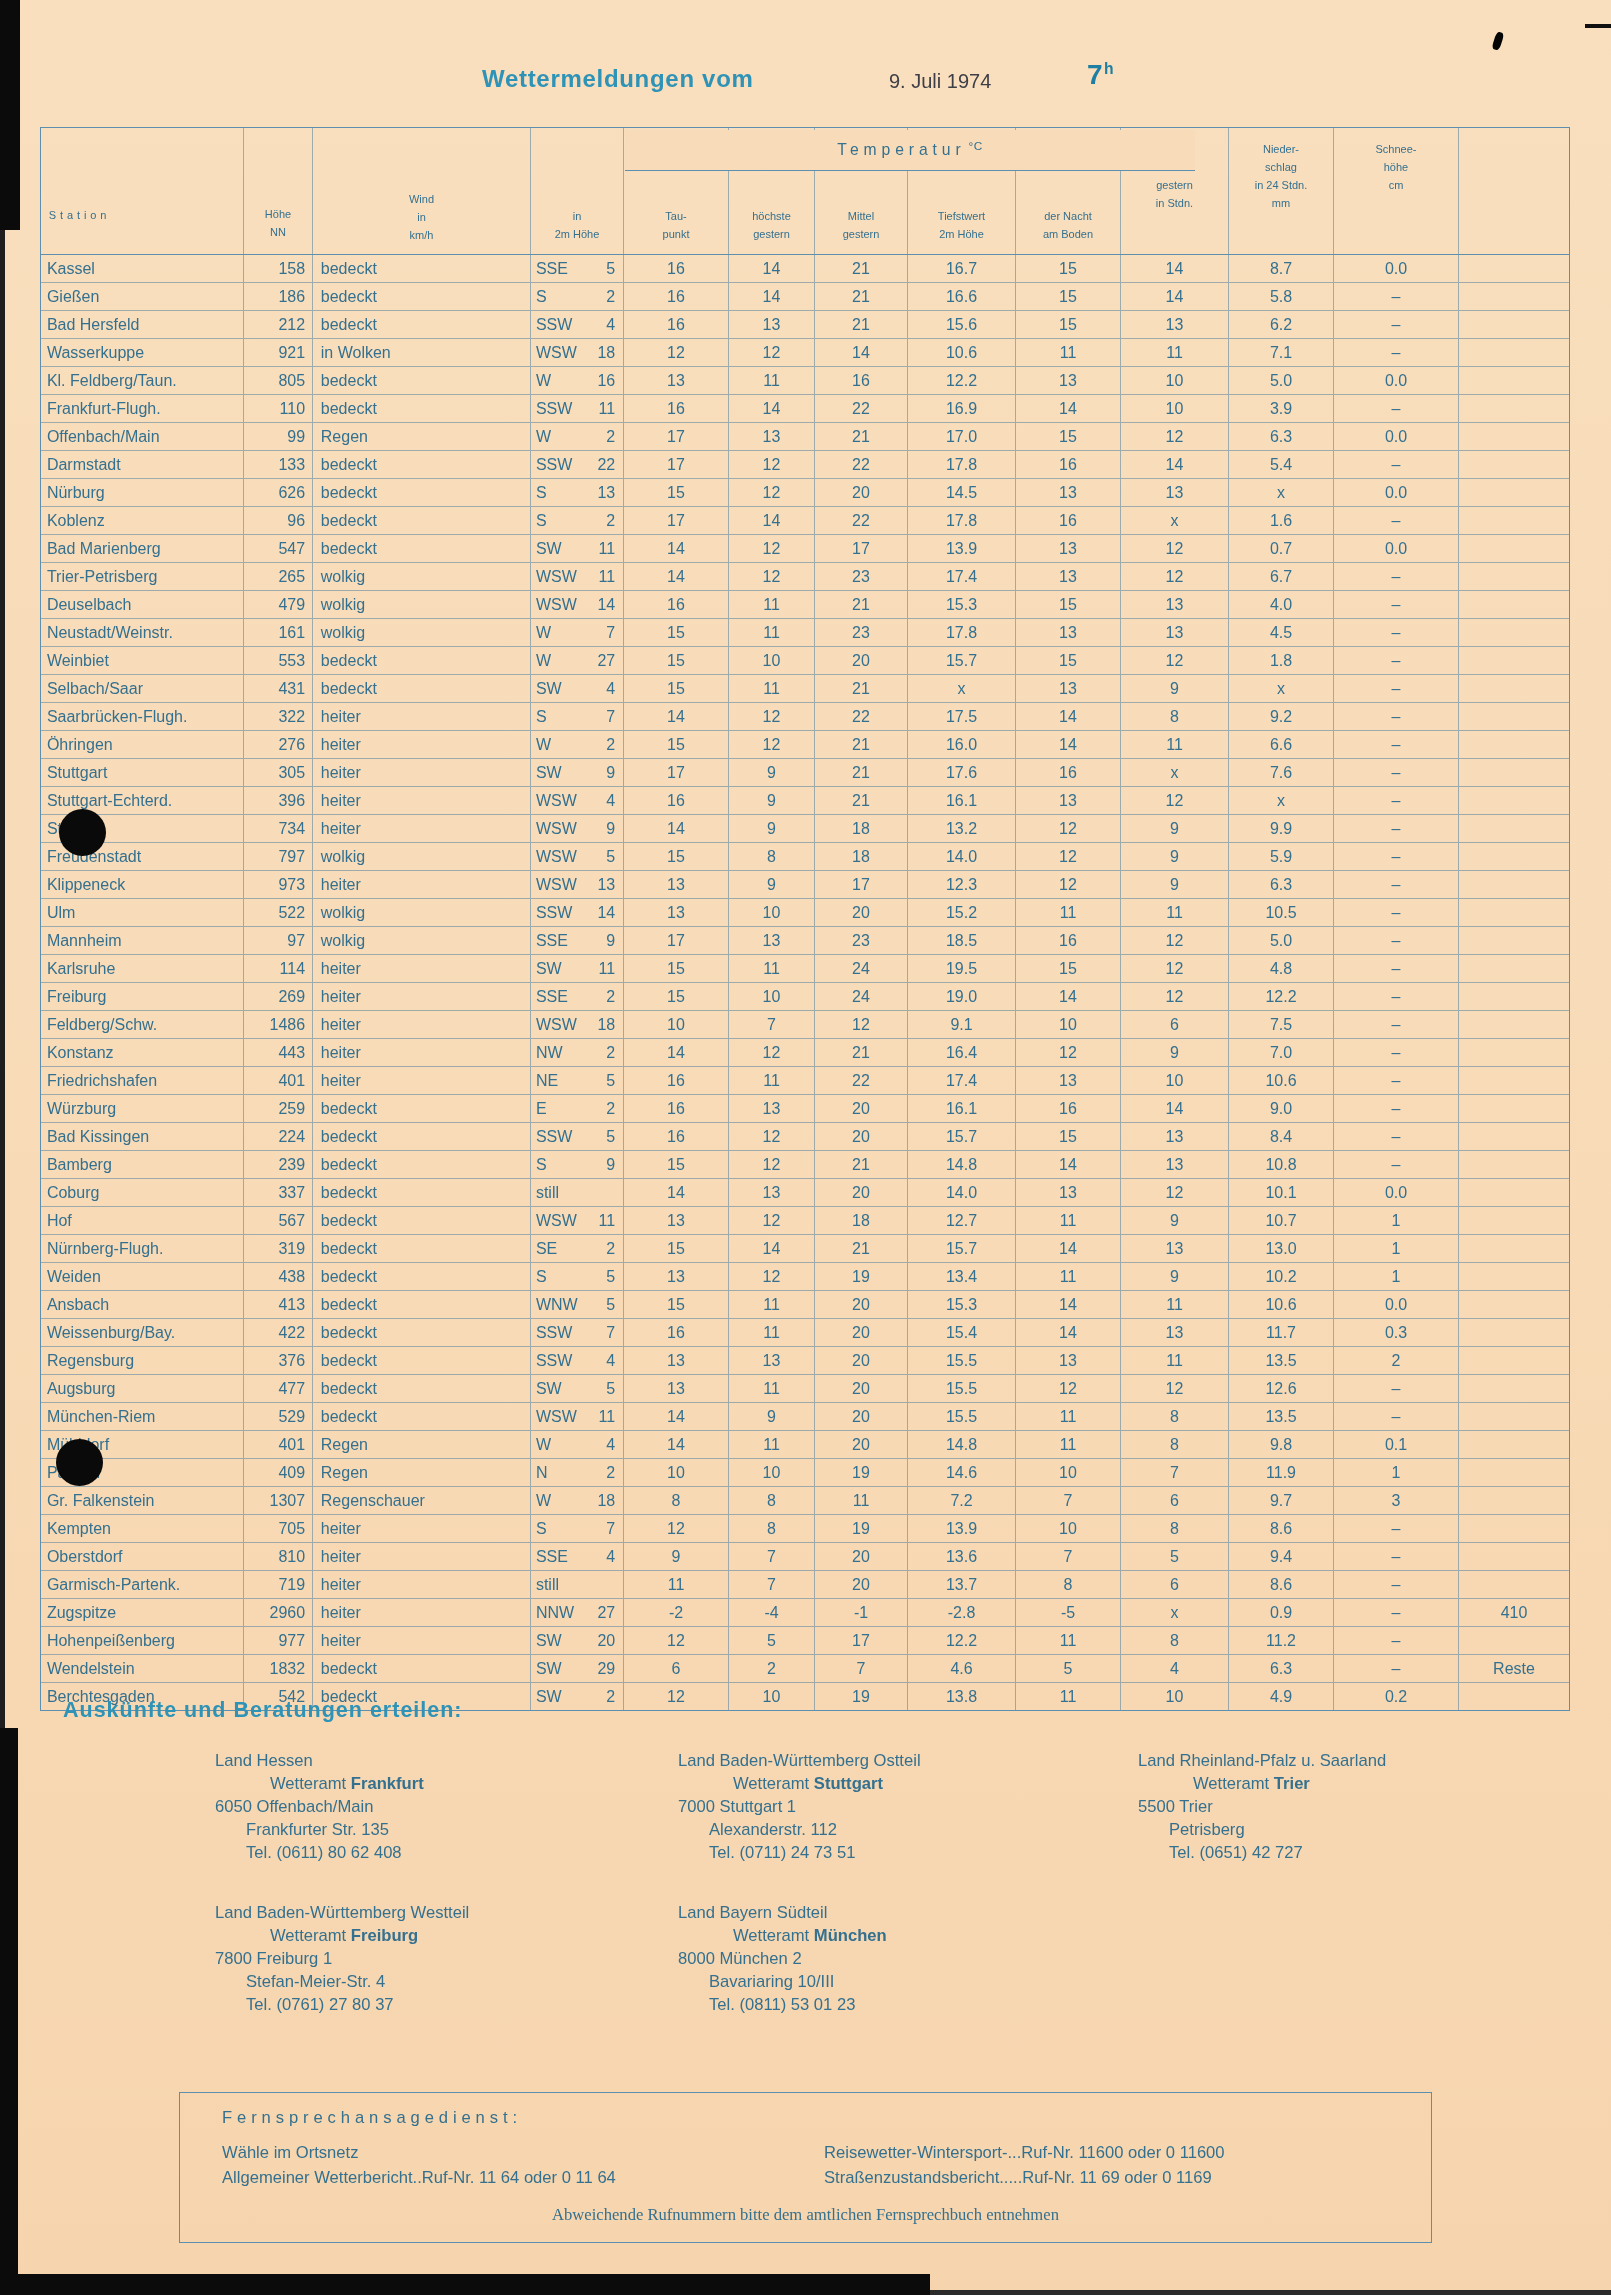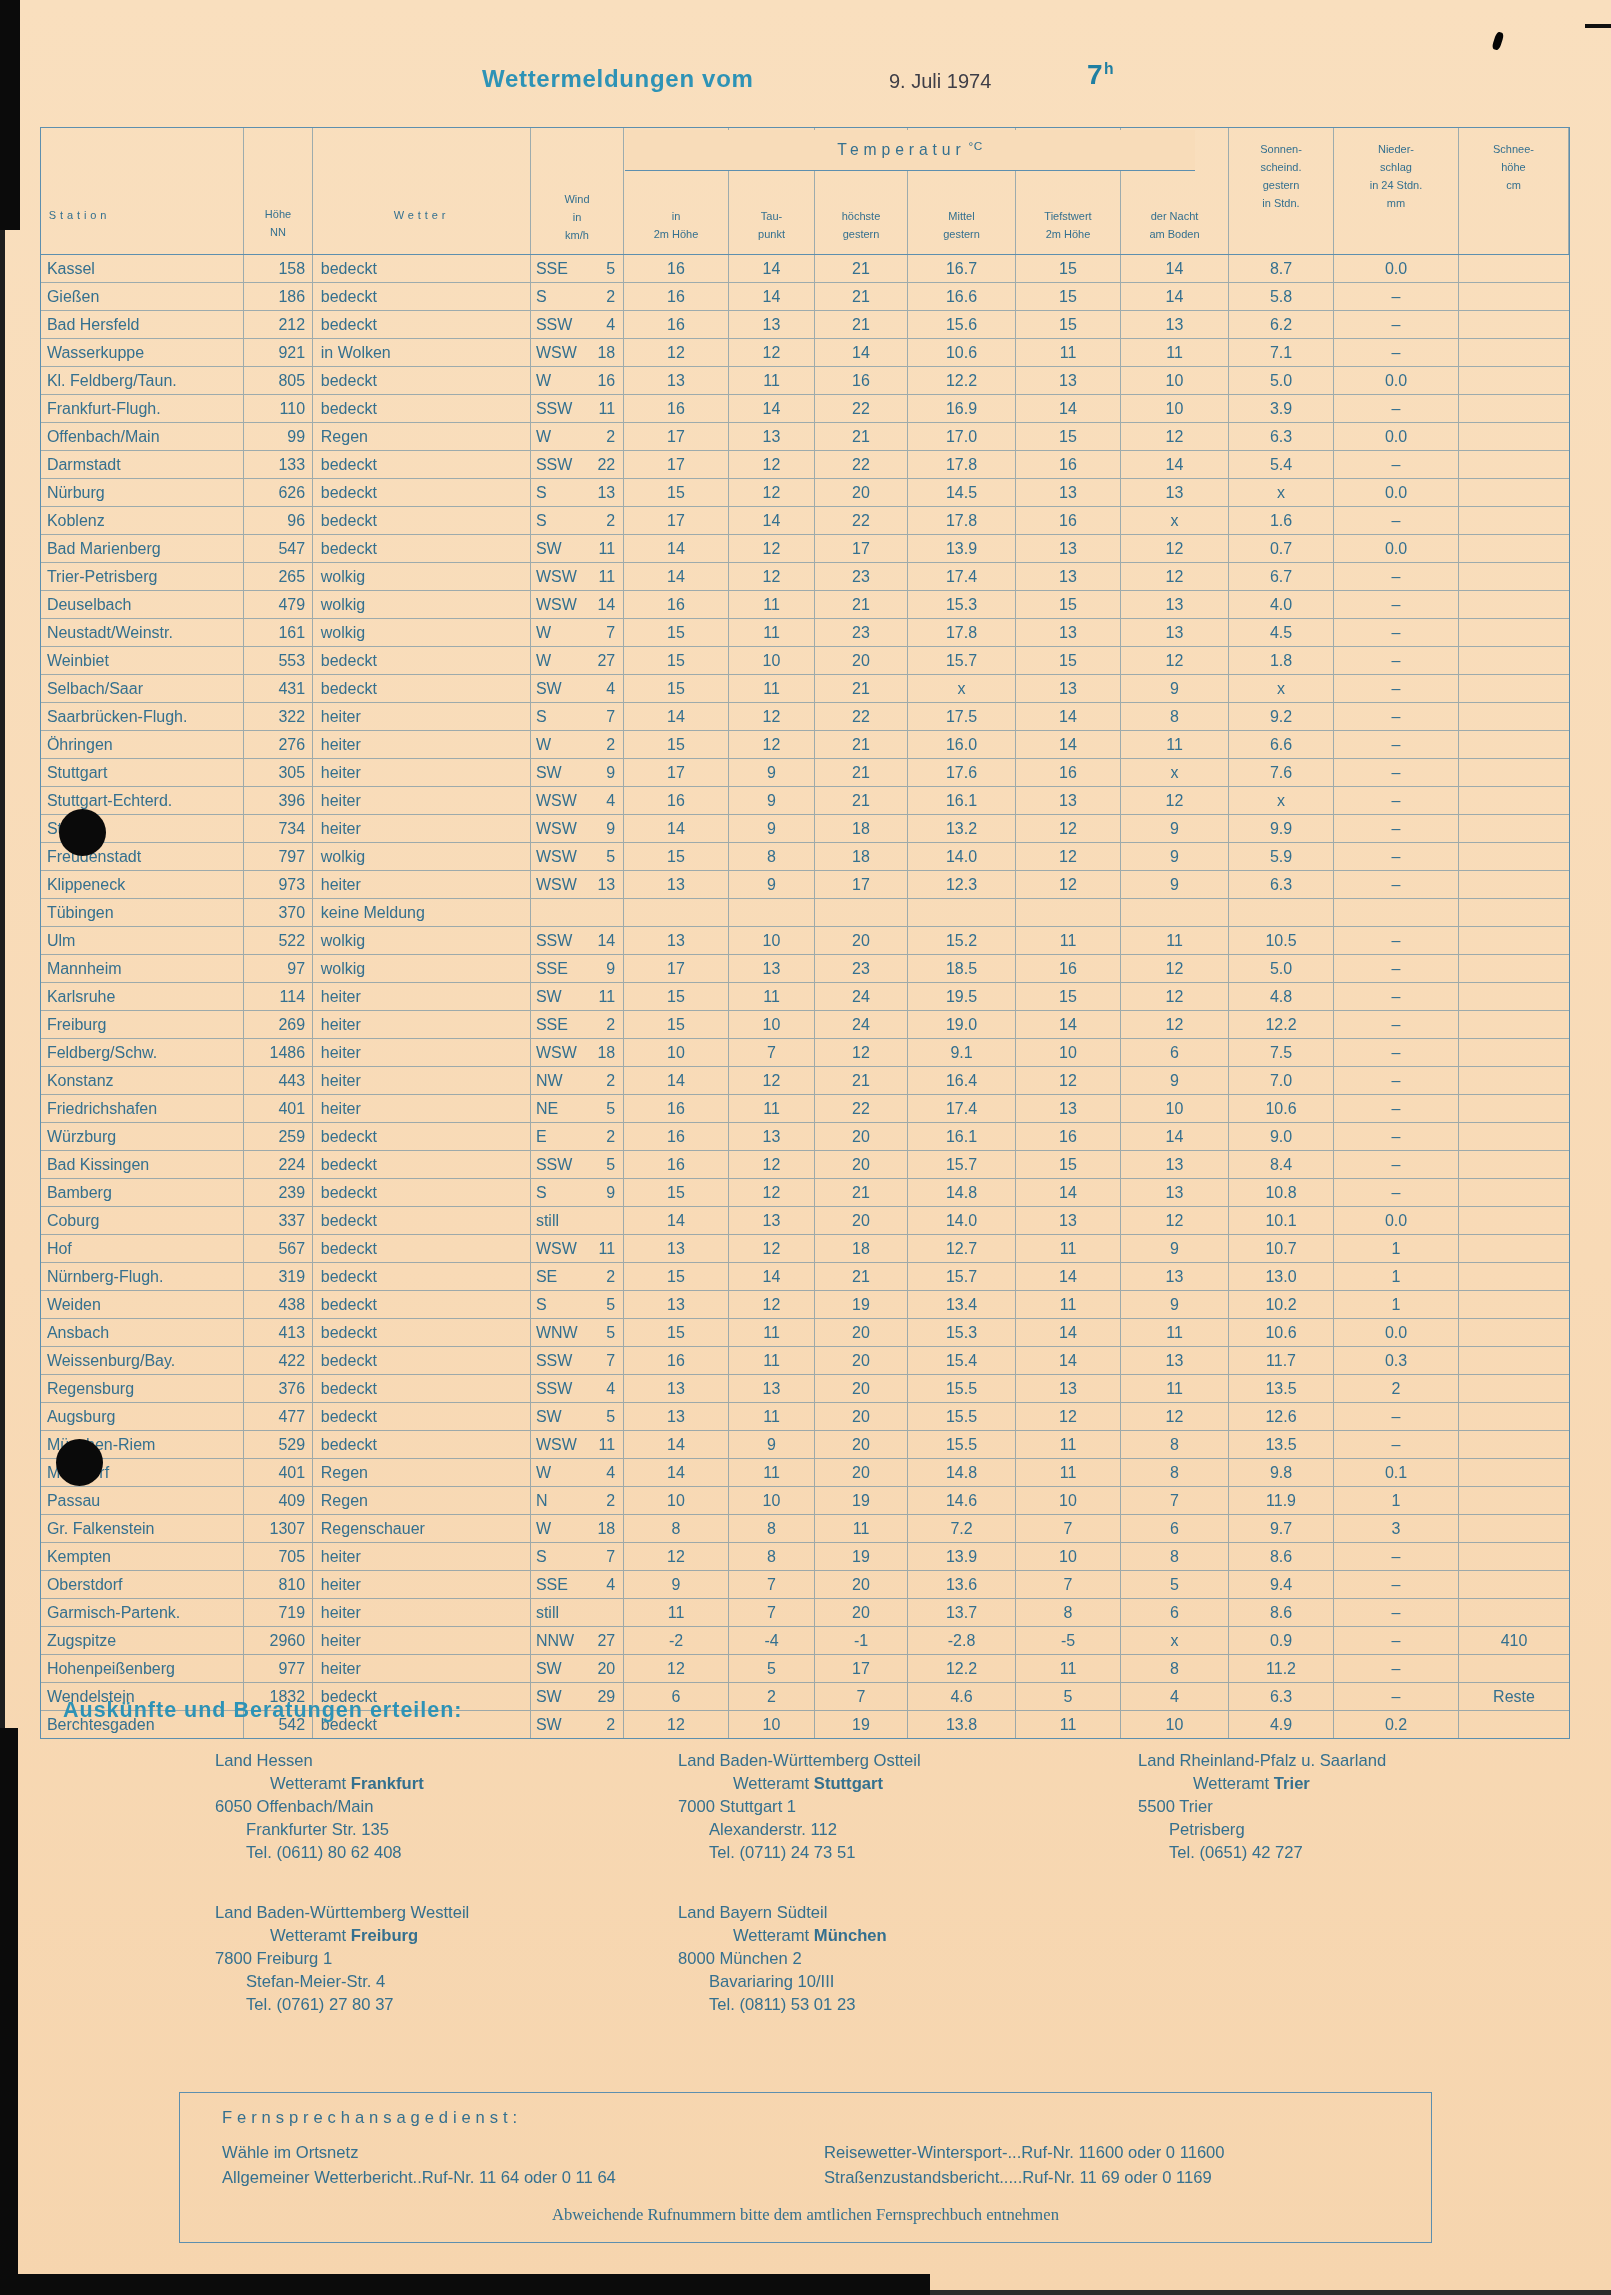--- a/index.html
+++ b/index.html
@@ -104,21 +104,20 @@
 
   <div class="title">Wettermeldungen vom</div>
   <div class="date-stamp">9. Juli 1974</div>
   <div class="hour-stamp"><span>7</span><span class="sup">h</span></div>
 
   <div class="tbl">
     <div class="thead grid13">
       <div class="hc h-left ls pb62">Station</div>
       <div class="hc pb26">Höhe
 NN</div>
-      <div class="hc ls pb62">Wetter</div>
       <div class="hc pb20">Wind
 in
 km/h</div>
       <div class="hc pb22">in
 2m Höhe</div>
       <div class="hc pb22">Tau-
 punkt</div>
       <div class="hc pb22">höchste
 gestern</div>
       <div class="hc pb22">Mittel
@@ -549,38 +548,20 @@
             <span>13</span>
           </div>
           <div class="tcell c-num">13</div>
           <div class="tcell c-num">9</div>
           <div class="tcell c-num">17</div>
           <div class="tcell c-num">12.3</div>
           <div class="tcell c-num">12</div>
           <div class="tcell c-num">9</div>
           <div class="tcell c-num">6.3</div>
           <div class="tcell c-num">–</div>
-          <div class="tcell c-num"></div>
-        </div>
-        <div class="trow grid13">
-          <div class="tcell c-station">Tübingen</div>
-          <div class="tcell c-hoehe">370</div>
-          <div class="tcell c-wetter">keine Meldung</div>
-          <div class="tcell c-wind">
-            <span></span>
-            <span></span>
-          </div>
-          <div class="tcell c-num"></div>
-          <div class="tcell c-num"></div>
-          <div class="tcell c-num"></div>
-          <div class="tcell c-num"></div>
-          <div class="tcell c-num"></div>
-          <div class="tcell c-num"></div>
-          <div class="tcell c-num"></div>
-          <div class="tcell c-num"></div>
           <div class="tcell c-num"></div>
         </div>
         <div class="trow grid13">
           <div class="tcell c-station">Ulm</div>
           <div class="tcell c-hoehe">522</div>
           <div class="tcell c-wetter">wolkig</div>
           <div class="tcell c-wind">
             <span>SSW</span>
             <span>14</span>
           </div>

